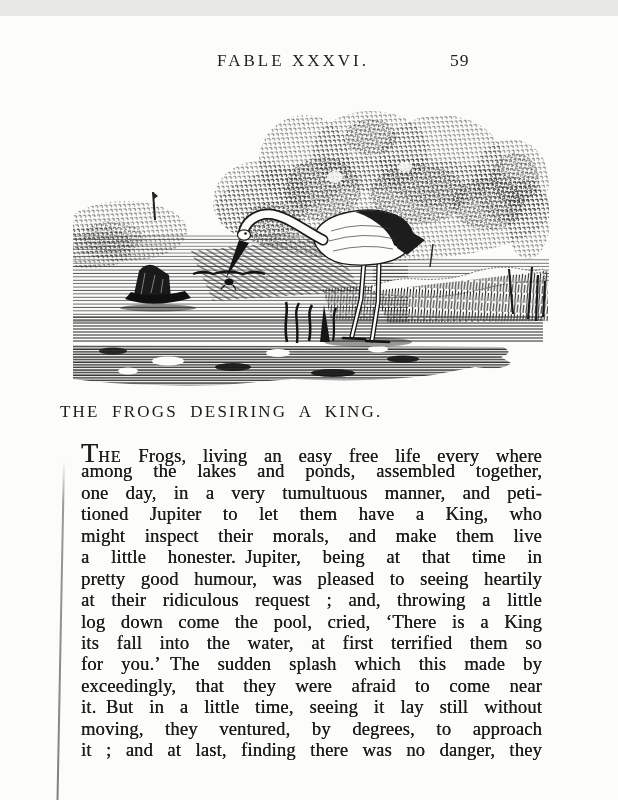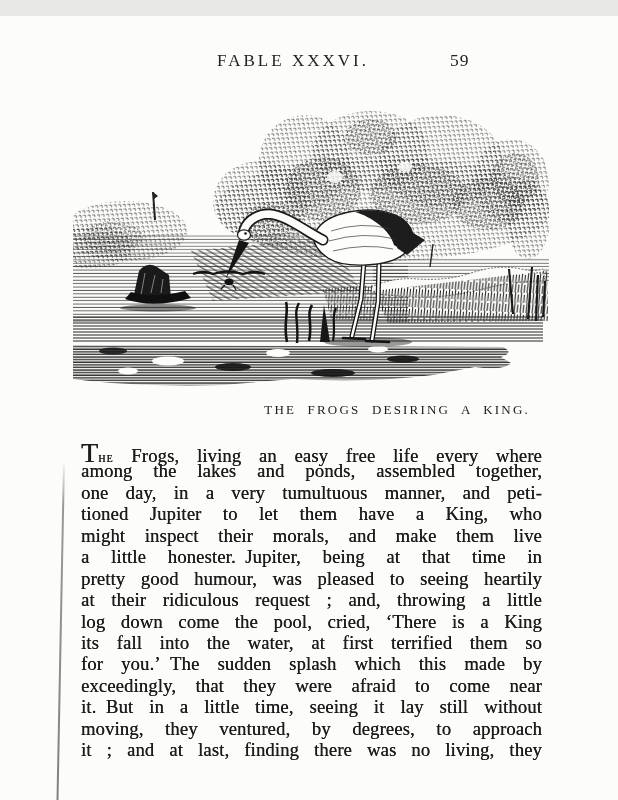--- a/index.html
+++ b/index.html
@@ -10,34 +10,34 @@
   }
   .running-title{
     position:absolute;top:35px;left:0;width:586px;text-align:center;
     font-size:17px;letter-spacing:3px;color:#232323;
   }
   .page-number{
     position:absolute;top:34px;left:450px;font-size:17.5px;letter-spacing:1px;color:#232323;
   }
   .engraving{position:absolute;left:73px;top:93px;width:476px;height:283px;}
   .caption{
-    position:absolute;top:386px;left:60px;width:470px;text-align:right;
-    font-size:13px;letter-spacing:2.2px;word-spacing:6px;color:#1b1b1b;
+    position:absolute;top:386px;left:60px;width:470px;text-align:left;
+    font-size:17px;letter-spacing:2.2px;word-spacing:6px;color:#1b1b1b;
   }
   .body-text{
     position:absolute;left:81px;top:423px;width:461px;
     font-size:18.6px;line-height:21.45px;letter-spacing:0.15px;
     text-shadow:0.2px 0 0 currentColor;
   }
   .body-text .line{
     height:21.45px;text-align:justify;text-align-last:justify;-moz-text-align-last:justify;
     overflow:visible;white-space:normal;
   }
   .initial{font-size:28px;line-height:1;}
-  .lead-caps{font-size:10px;letter-spacing:1px;}
+  .lead-caps{font-size:16px;letter-spacing:1px;}
   .gutter-shadow{
     position:absolute;left:63px;top:445px;width:2.2px;height:356px;
     background:linear-gradient(to bottom,rgba(130,130,130,0) 0%,#9a9a9a 12%,#8b8b8b 60%,#7f7f7f 100%);
     transform:rotate(1.1deg);transform-origin:top left;
   }
 </style>
 </head>
 <body>
 
 <div class="page">
@@ -182,18 +182,18 @@
         <div class="line">might inspect their morals, and make them live</div>
         <div class="line">a little honester. Jupiter, being at that time in</div>
         <div class="line">pretty good humour, was pleased to seeing heartily</div>
         <div class="line">at their ridiculous request ; and, throwing a little</div>
         <div class="line">log down come the pool, cried, ‘There is a King</div>
         <div class="line">its fall into the water, at first terrified them so</div>
         <div class="line">for you.’ The sudden splash which this made by</div>
         <div class="line">exceedingly, that they were afraid to come near</div>
         <div class="line">it. But in a little time, seeing it lay still without</div>
         <div class="line">moving, they ventured, by degrees, to approach</div>
-        <div class="line">it ; and at last, finding there was no living, they</div>
+        <div class="line">it ; and at last, finding there was no danger, they</div>
       </div>
   </div>
 
   <div class="gutter-shadow"></div>
 </div>
 
 </body></html>

